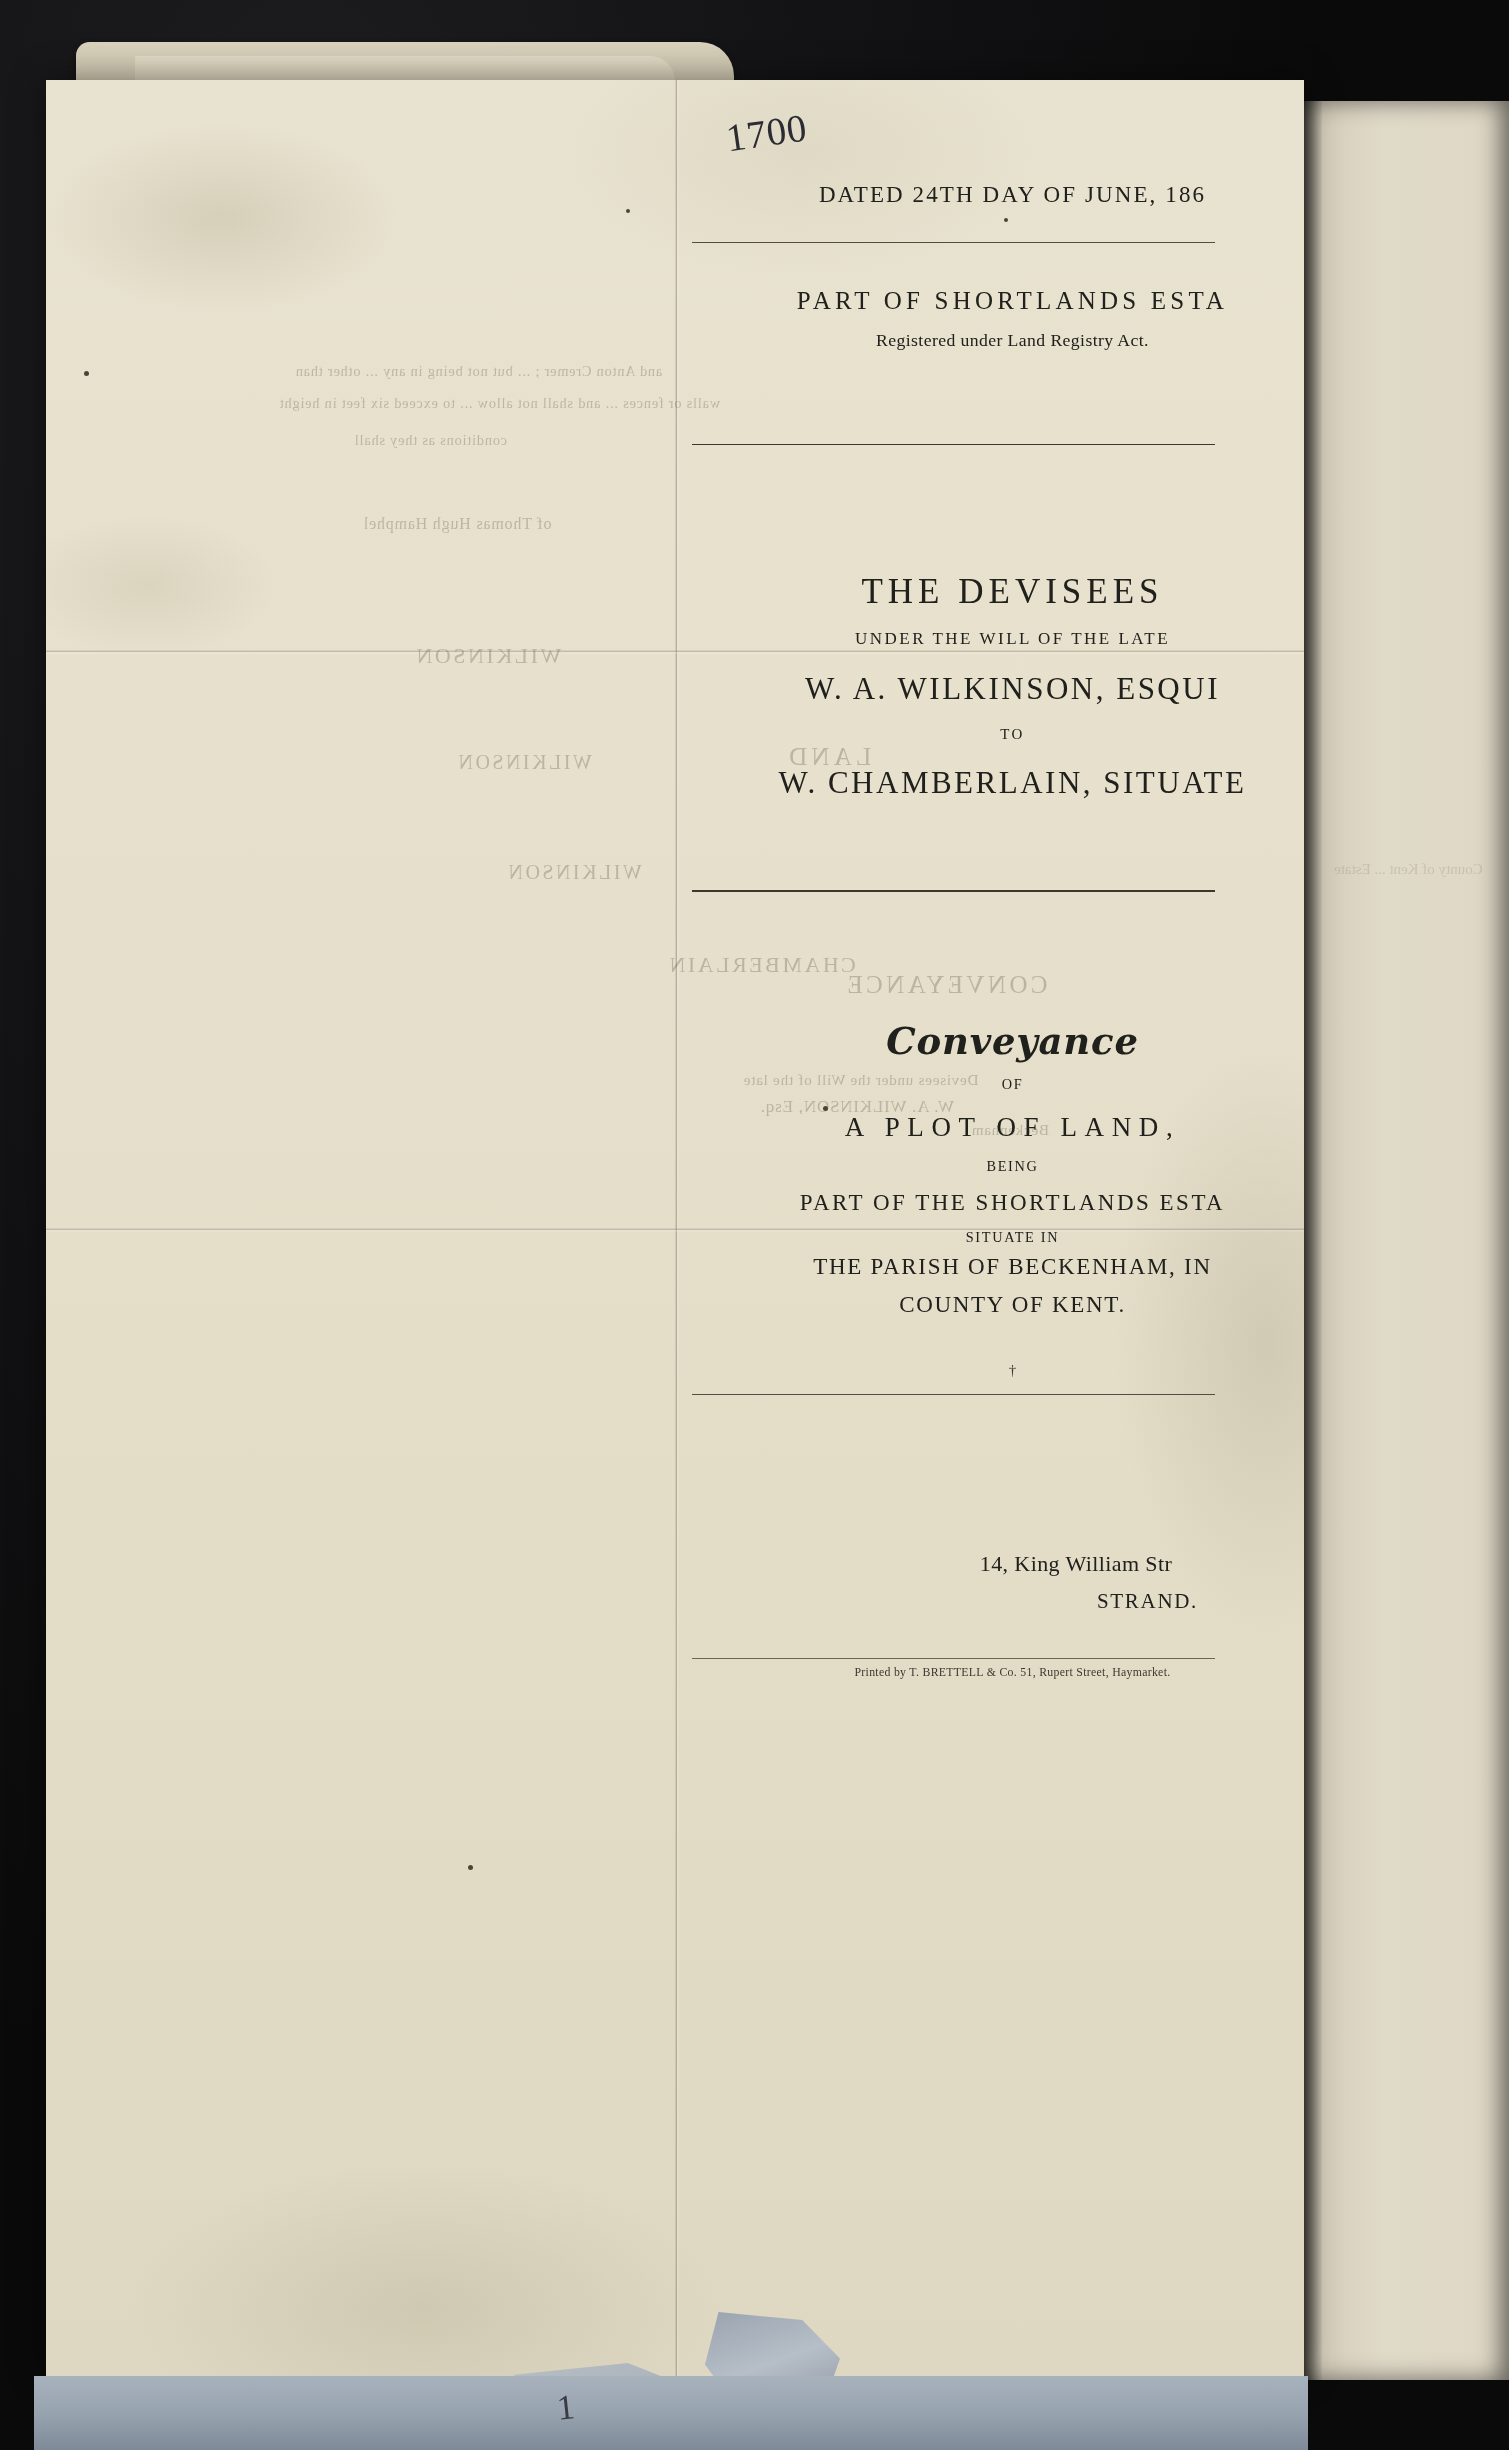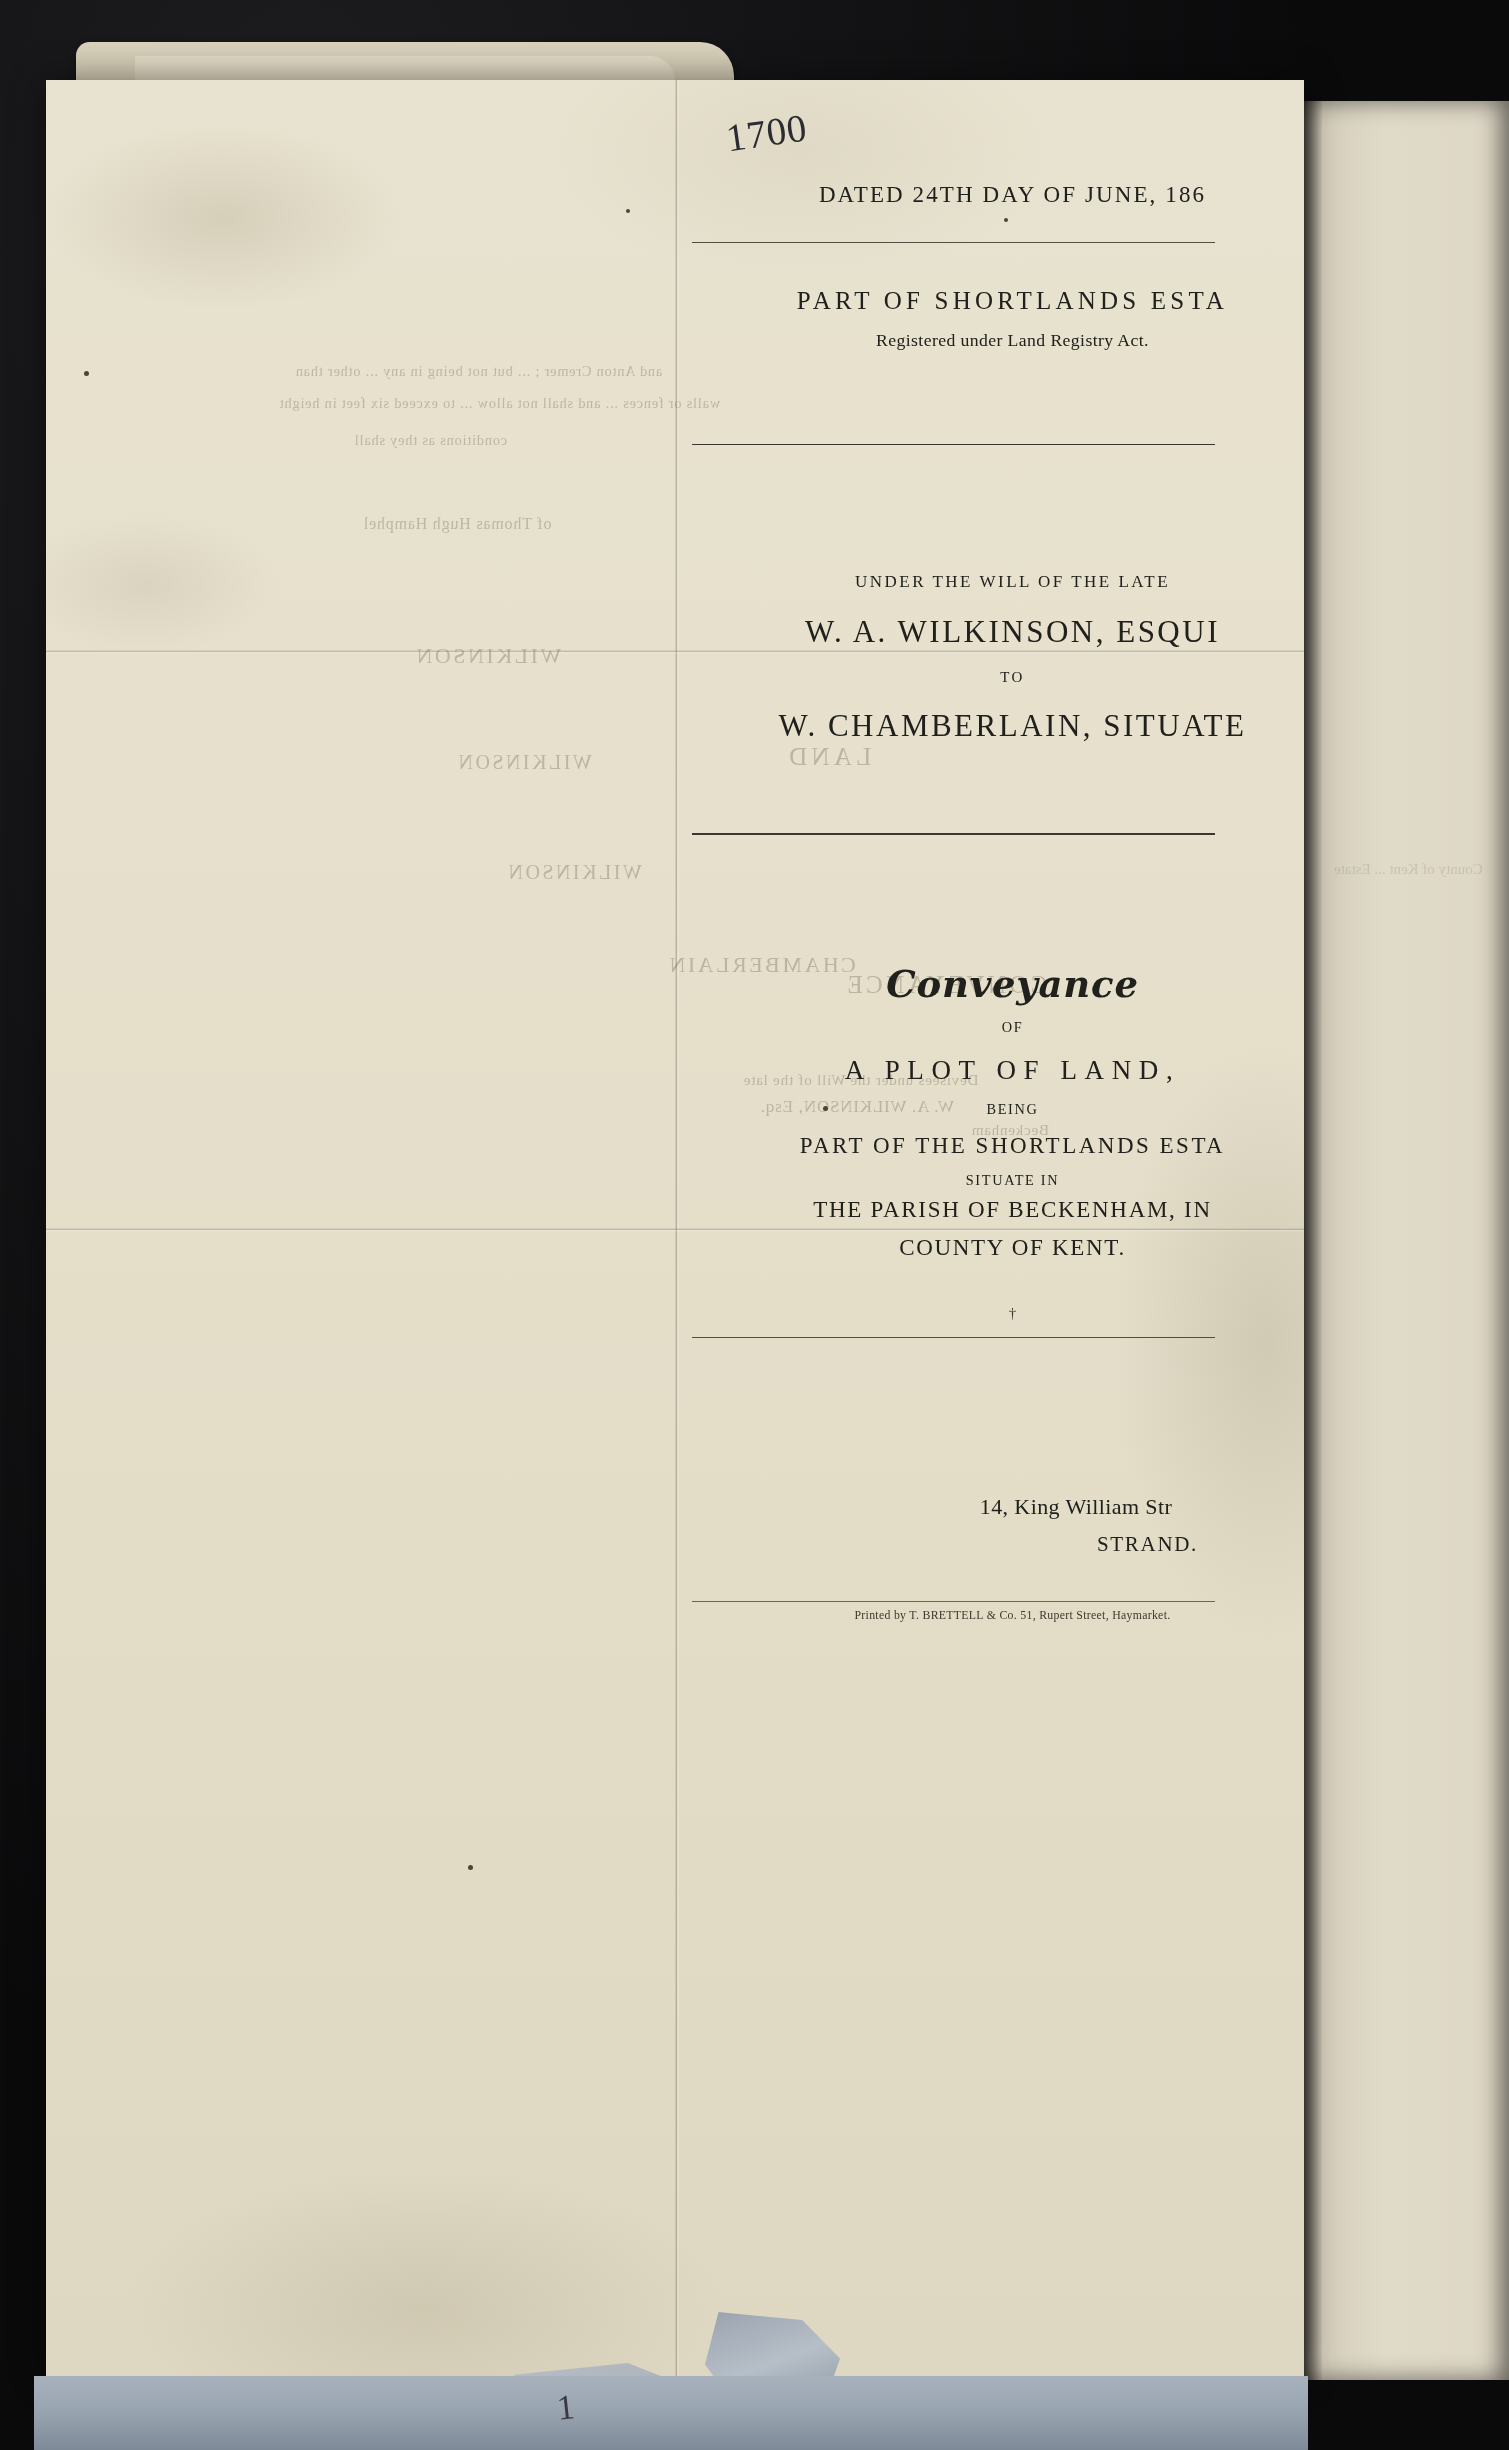--- a/index.html
+++ b/index.html
@@ -383,20 +383,21 @@
     <div class="line-dated">DATED 24TH DAY OF JUNE, 186</div>
 
     <div class="rule thin"></div>
 
     <div class="line-part">PART OF SHORTLANDS ESTA</div>
     <div class="line-reg">Registered under Land Registry Act.</div>
 
     <div class="rule" style="margin-top:93px;"></div>
 
     <div class="block2">
+      <div class="devisees">THE DEVISEES</div>
       <div class="under-will">UNDER THE WILL OF THE LATE</div>
       <div class="party">W. A. WILKINSON, ESQUI</div>
       <div class="to">TO</div>
       <div class="party">W. CHAMBERLAIN, SITUATE</div>
     </div>
 
     <div class="rule" style="margin-top:89px;"></div>
 
     <div class="block3">
       <div class="conveyance">Conveyance</div>

